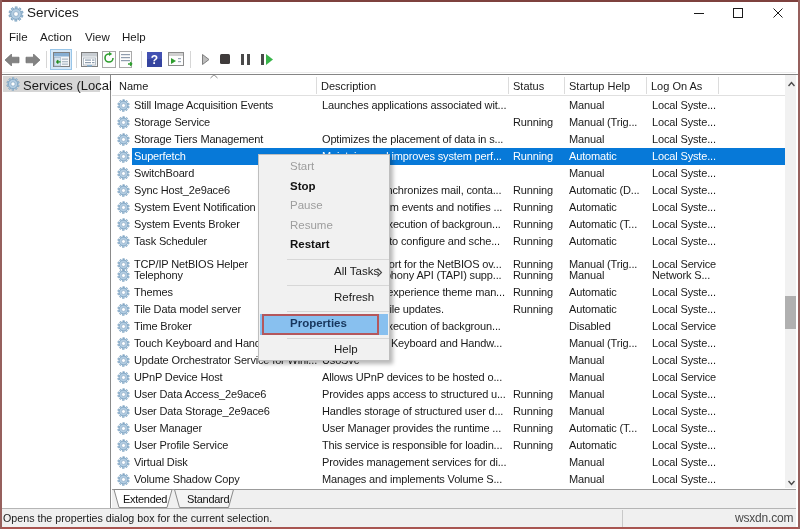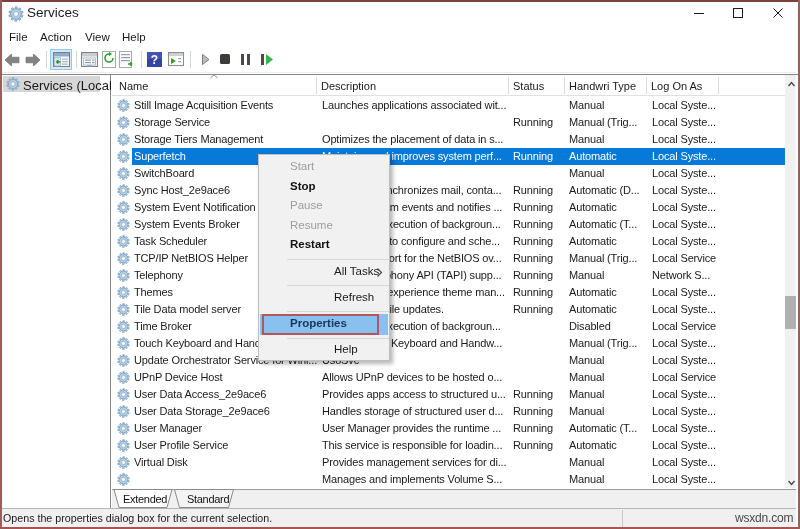--- a/index.html
+++ b/index.html
@@ -198,21 +198,21 @@
     </div>
   </div>
 
   <div id="hdr">
     <span style="left:7px">Name</span>
       <svg class="abs" style="left:98px;top:-1px" width="8" height="5">
         <path d="M0.5 4 L4 0.8 L7.5 4" fill="none" stroke="#888" stroke-width="1"></path>
       </svg>
     <span style="left:209px">Description</span>
     <span style="left:401px">Status</span>
-    <span style="left:457px">Handwri Type</span>
+    <span style="left:457px">Startup Help</span>
     <span style="left:539px">Log On As</span>
     <div class="hdiv" style="left:204px"></div>
     <div class="hdiv" style="left:396px"></div>
     <div class="hdiv" style="left:452px"></div>
     <div class="hdiv" style="left:534px"></div>
     <div class="hdiv" style="left:606px"></div>
   </div>
 
   <div class="row" style="top:97px">
     <svg class="gear" width="13" height="13" viewBox="0 0 16 16">
@@ -297,21 +297,21 @@
   <div class="row" style="top:233px">
     <svg class="gear" width="13" height="13" viewBox="0 0 16 16">
         <use href="#gearicon"></use>
       </svg>
     <span class="c1">Task Scheduler</span>
       <span class="c2" style="left:202px">Enables a user to configure and sche...</span>
       <span class="c3">Running</span>
       <span class="c4">Automatic</span>
       <span class="c5">Local Syste...</span>
   </div>
-  <div class="row" style="top:250px">
+  <div class="row" style="top:256px">
     <svg class="gear" width="13" height="13" viewBox="0 0 16 16">
         <use href="#gearicon"></use>
       </svg>
     <span class="c1">TCP/IP NetBIOS Helper</span>
       <span class="c2" style="left:208px">Provides support for the NetBIOS ov...</span>
       <span class="c3">Running</span>
       <span class="c4">Manual (Trig...</span>
       <span class="c5">Local Service</span>
   </div>
   <div class="row" style="top:267px">
@@ -431,20 +431,21 @@
     <span class="c1">Virtual Disk</span>
       <span class="c2">Provides management services for di...</span>
       <span class="c3"></span>
       <span class="c4">Manual</span>
       <span class="c5">Local Syste...</span>
   </div>
   <div class="row" style="top:471px">
     <svg class="gear" width="13" height="13" viewBox="0 0 16 16">
         <use href="#gearicon"></use>
       </svg>
+    <span class="c1">Volume Shadow Copy</span>
       <span class="c2">Manages and implements Volume S...</span>
       <span class="c3"></span>
       <span class="c4">Manual</span>
       <span class="c5">Local Syste...</span>
   </div>
 
   <div id="sbar"></div>
   <div id="sthumb"></div>
   <svg class="abs" style="left:788px;top:81px" width="7" height="6">
       <path d="M0.5 5 L3.5 1.5 L6.5 5" fill="none" stroke="#4a4a4a" stroke-width="1.4"></path>

